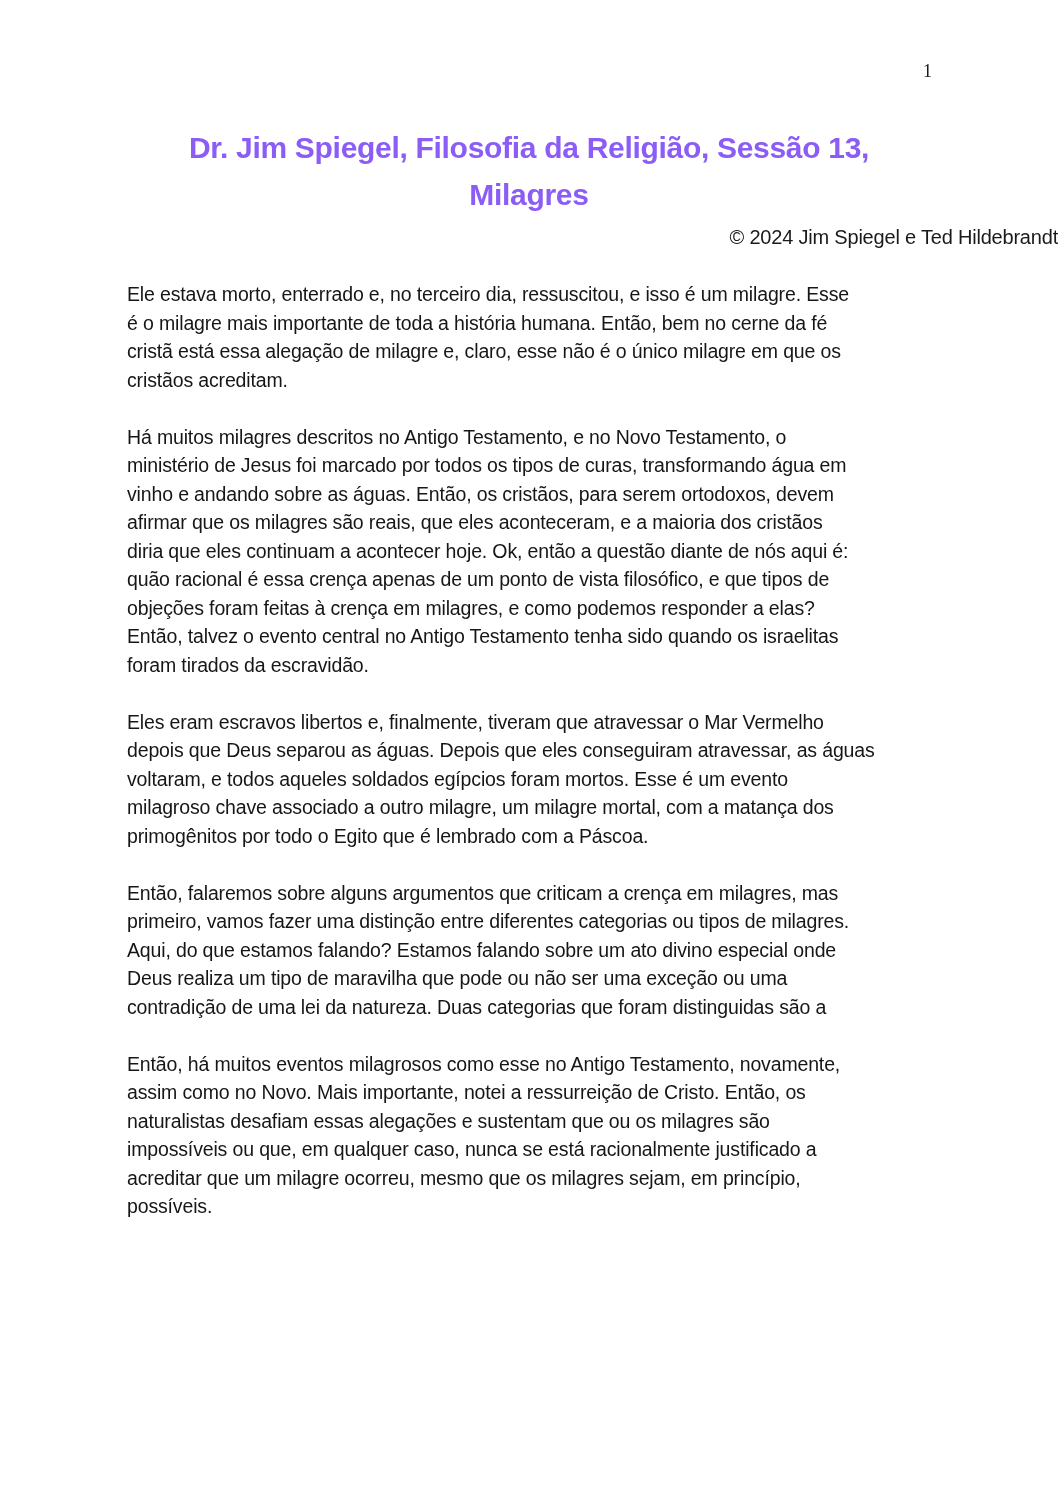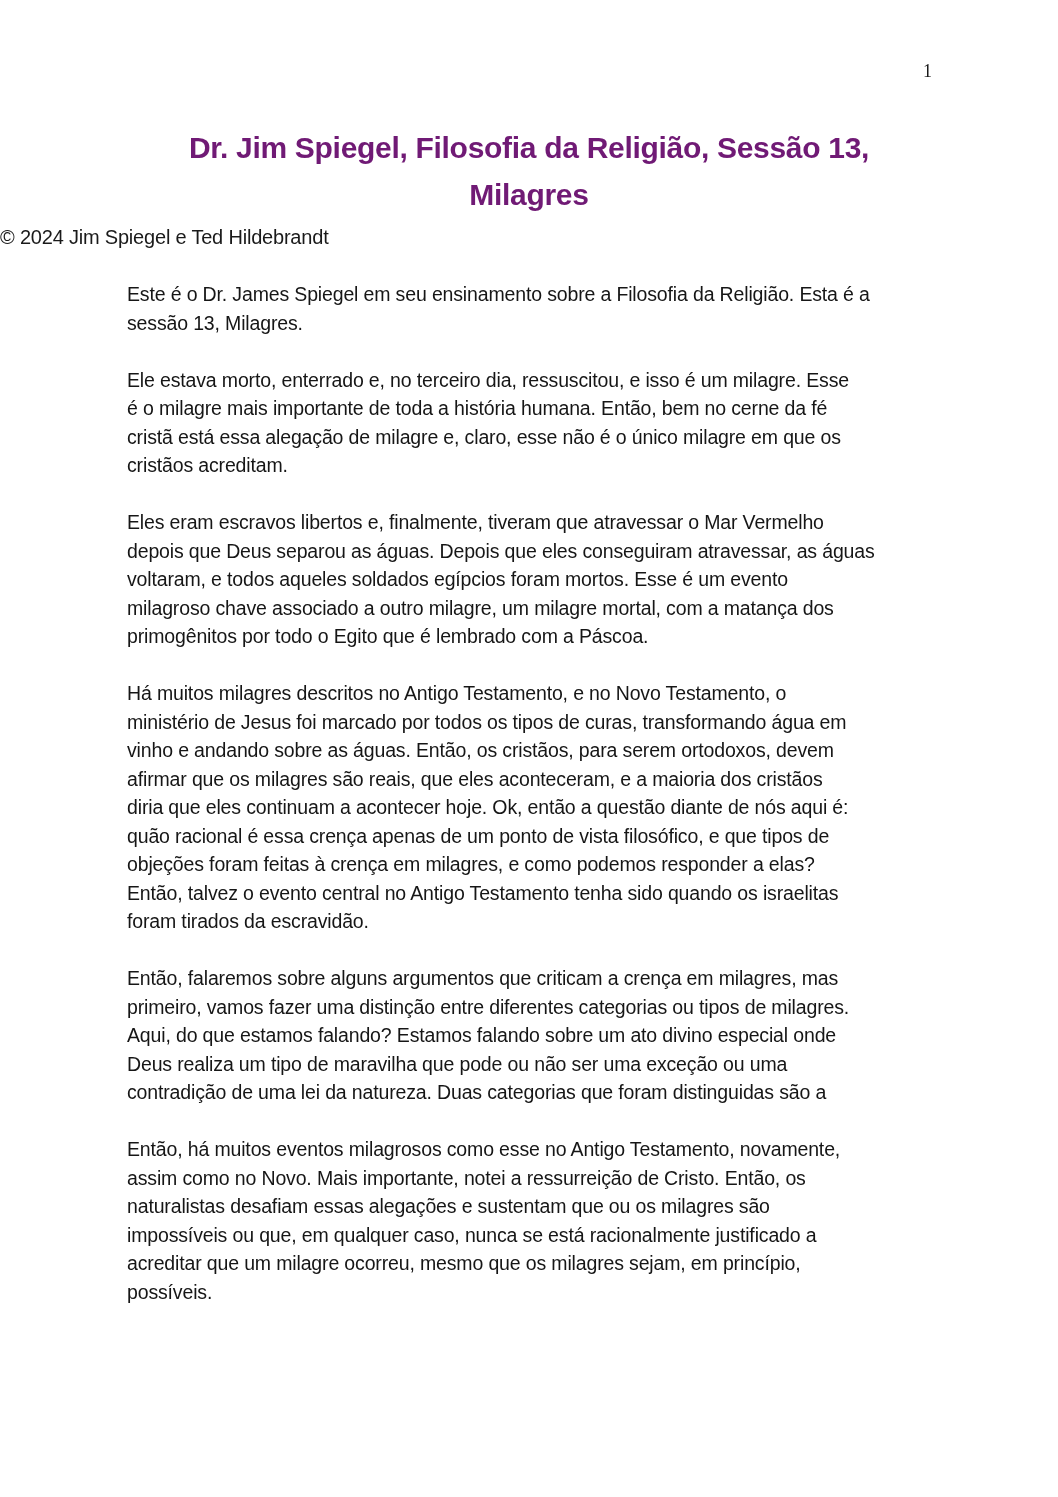--- a/index.html
+++ b/index.html
@@ -27,25 +27,25 @@
     color: #1a1a1a;
   }
   .doc-title {
     margin: 124px 70px 4px 70px;
     text-align: center;
     font-size: 30px;
     line-height: 47px;
     font-weight: bold;
     letter-spacing: -0.3px;
     white-space: pre-line;
-    color: #701a75;
+    color: #8b5cf6;
   }
   .copyright {
     margin-top: 5px;
-    text-align: left;
+    text-align: right;
     font-size: 20px;
     line-height: 28px;
     letter-spacing: -0.2px;
     color: #1a1a1a;
   }
   .content {
     margin: 29px 80px 0 127px;
     font-size: 19.5px;
     line-height: 28.5px;
     letter-spacing: -0.15px;
@@ -62,40 +62,38 @@
 <div class="page">
 
   <div class="page-number">1</div>
 
   <h1 class="doc-title">Dr. Jim Spiegel, Filosofia da Religião, Sessão 13,
 Milagres</h1>
 
   <div class="copyright">© 2024 Jim Spiegel e Ted Hildebrandt</div>
 
   <div class="content">
-    <p>Este é o Dr. James Spiegel em seu ensinamento sobre a Filosofia da Religião. Esta é a
-sessão 13, Milagres.</p>
     <p>Ele estava morto, enterrado e, no terceiro dia, ressuscitou, e isso é um milagre. Esse
 é o milagre mais importante de toda a história humana. Então, bem no cerne da fé
 cristã está essa alegação de milagre e, claro, esse não é o único milagre em que os
 cristãos acreditam.</p>
-    <p>Eles eram escravos libertos e, finalmente, tiveram que atravessar o Mar Vermelho
-depois que Deus separou as águas. Depois que eles conseguiram atravessar, as águas
-voltaram, e todos aqueles soldados egípcios foram mortos. Esse é um evento
-milagroso chave associado a outro milagre, um milagre mortal, com a matança dos
-primogênitos por todo o Egito que é lembrado com a Páscoa.</p>
     <p>Há muitos milagres descritos no Antigo Testamento, e no Novo Testamento, o
 ministério de Jesus foi marcado por todos os tipos de curas, transformando água em
 vinho e andando sobre as águas. Então, os cristãos, para serem ortodoxos, devem
 afirmar que os milagres são reais, que eles aconteceram, e a maioria dos cristãos
 diria que eles continuam a acontecer hoje. Ok, então a questão diante de nós aqui é:
 quão racional é essa crença apenas de um ponto de vista filosófico, e que tipos de
 objeções foram feitas à crença em milagres, e como podemos responder a elas?
 Então, talvez o evento central no Antigo Testamento tenha sido quando os israelitas
 foram tirados da escravidão.</p>
+    <p>Eles eram escravos libertos e, finalmente, tiveram que atravessar o Mar Vermelho
+depois que Deus separou as águas. Depois que eles conseguiram atravessar, as águas
+voltaram, e todos aqueles soldados egípcios foram mortos. Esse é um evento
+milagroso chave associado a outro milagre, um milagre mortal, com a matança dos
+primogênitos por todo o Egito que é lembrado com a Páscoa.</p>
     <p>Então, falaremos sobre alguns argumentos que criticam a crença em milagres, mas
 primeiro, vamos fazer uma distinção entre diferentes categorias ou tipos de milagres.
 Aqui, do que estamos falando? Estamos falando sobre um ato divino especial onde
 Deus realiza um tipo de maravilha que pode ou não ser uma exceção ou uma
 contradição de uma lei da natureza. Duas categorias que foram distinguidas são a</p>
     <p>Então, há muitos eventos milagrosos como esse no Antigo Testamento, novamente,
 assim como no Novo. Mais importante, notei a ressurreição de Cristo. Então, os
 naturalistas desafiam essas alegações e sustentam que ou os milagres são
 impossíveis ou que, em qualquer caso, nunca se está racionalmente justificado a
 acreditar que um milagre ocorreu, mesmo que os milagres sejam, em princípio,

